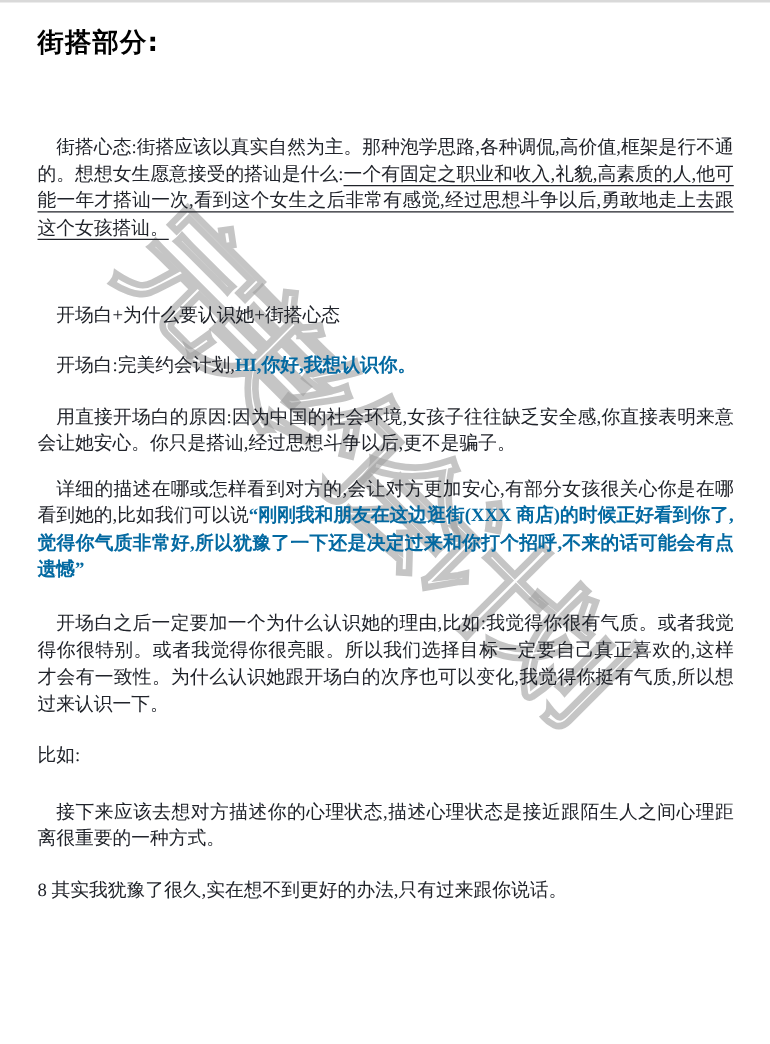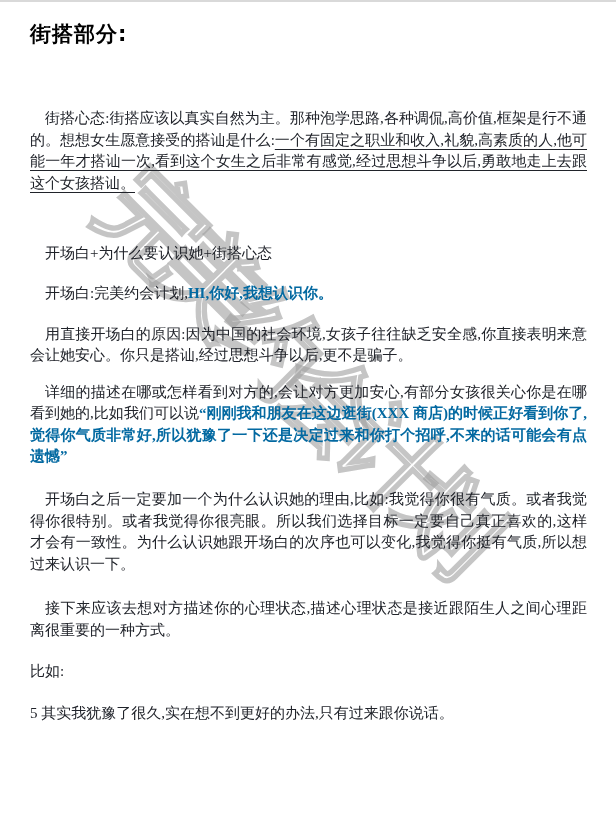--- a/index.html
+++ b/index.html
@@ -97,20 +97,20 @@
   <p class="para indent mt-49">开场白+为什么要认识她+街搭心态</p>
 
   <p class="para indent mt-18"><span>开场白:完美约会计划,</span><b>HI,你好,我想认识你。</b></p>
 
   <p class="para indent mt-19">用直接开场白的原因:因为中国的社会环境,女孩子往往缺乏安全感,你直接表明来意会让她安心。你只是搭讪,经过思想斗争以后,更不是骗子。</p>
 
   <p class="para indent mt-15"><span>详细的描述在哪或怎样看到对方的,会让对方更加安心,有部分女孩很关心你是在哪看到她的,比如我们可以说</span><b>“刚刚我和朋友在这边逛街(XXX 商店)的时候正好看到你了,觉得你气质非常好,所以犹豫了一下还是决定过来和你打个招呼,不来的话可能会有点遗憾”</b></p>
 
   <p class="para indent mt-21">开场白之后一定要加一个为什么认识她的理由,比如:我觉得你很有气质。或者我觉得你很特别。或者我觉得你很亮眼。所以我们选择目标一定要自己真正喜欢的,这样才会有一致性。为什么认识她跟开场白的次序也可以变化,我觉得你挺有气质,所以想过来认识一下。</p>
 
+  <p class="para mt-20">比如:</p>
+
   <p class="para indent mt-23">接下来应该去想对方描述你的心理状态,描述心理状态是接近跟陌生人之间心理距离很重要的一种方式。</p>
 
-  <p class="para mt-20">比如:</p>
 
-
-  <p class="para mt-20b">5 其实我犹豫了很久,实在想不到更好的办法,只有过来跟你说话。</p>
+  <p class="para mt-20b">8 其实我犹豫了很久,实在想不到更好的办法,只有过来跟你说话。</p>
 
 </div>
 
 </body></html>

